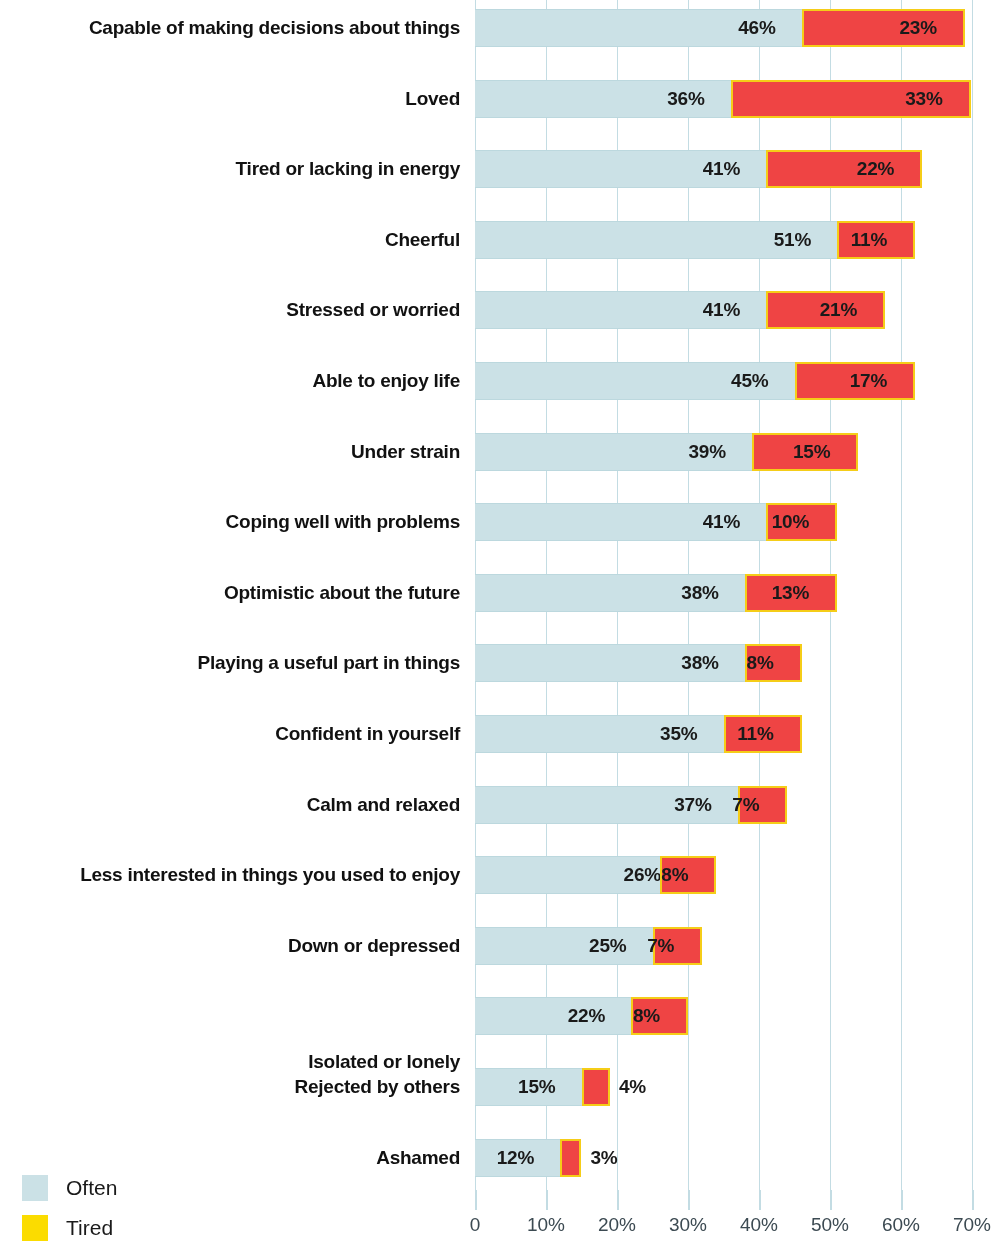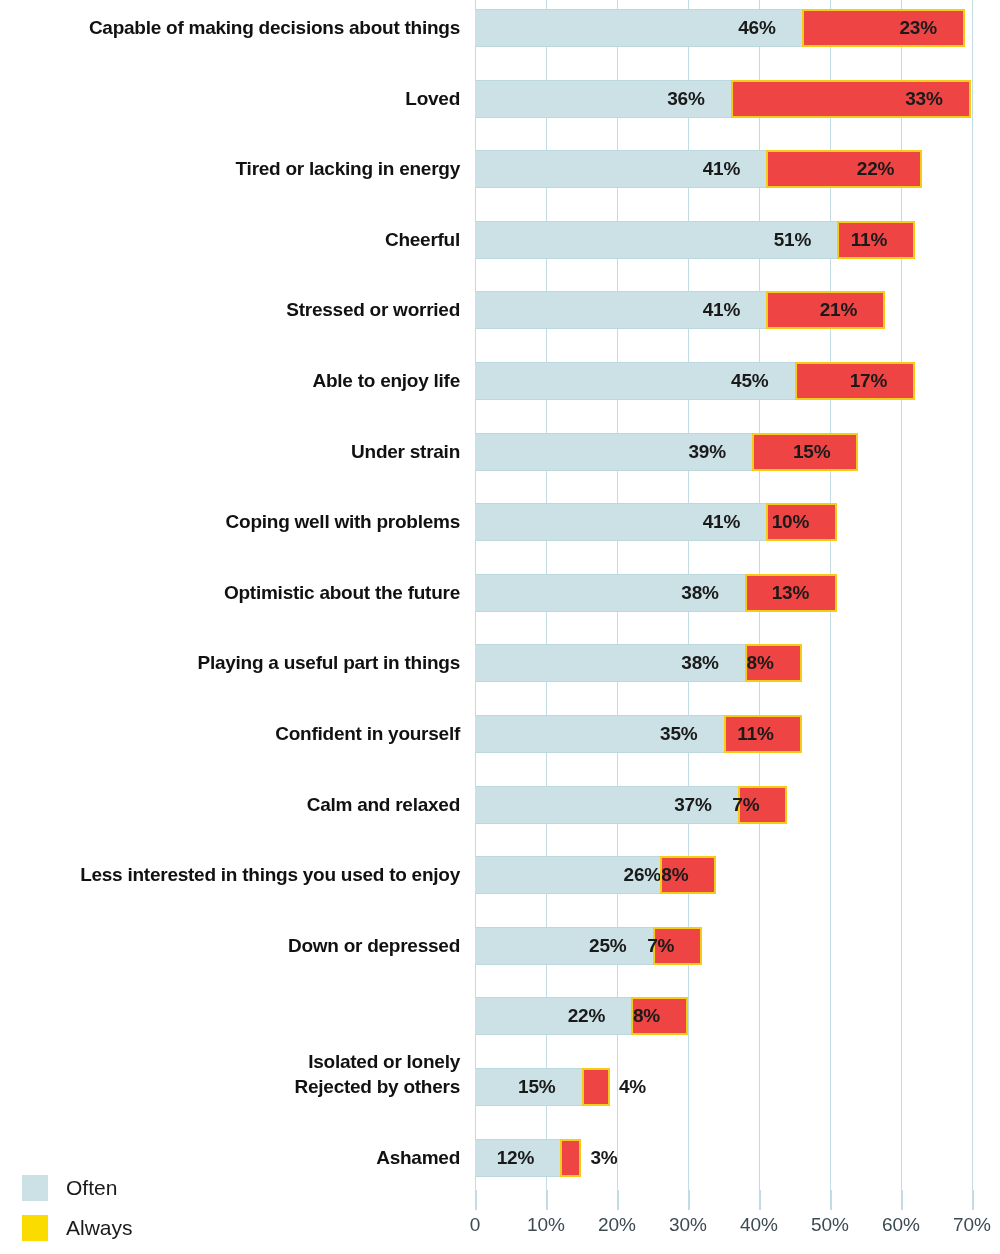--- a/index.html
+++ b/index.html
@@ -340,17 +340,17 @@
       <div class="tick-label" style="left: 497px;">70%</div>
     </div>
 
   <div id="legend">
       <div class="legend-item">
         <span class="legend-swatch often"></span>
         <span class="legend-text">Often</span>
       </div>
       <div class="legend-item">
         <span class="legend-swatch always"></span>
-        <span class="legend-text">Always</span>
+        <span class="legend-text">Tired</span>
       </div>
     </div>
 
 </div>
 
 </body></html>

